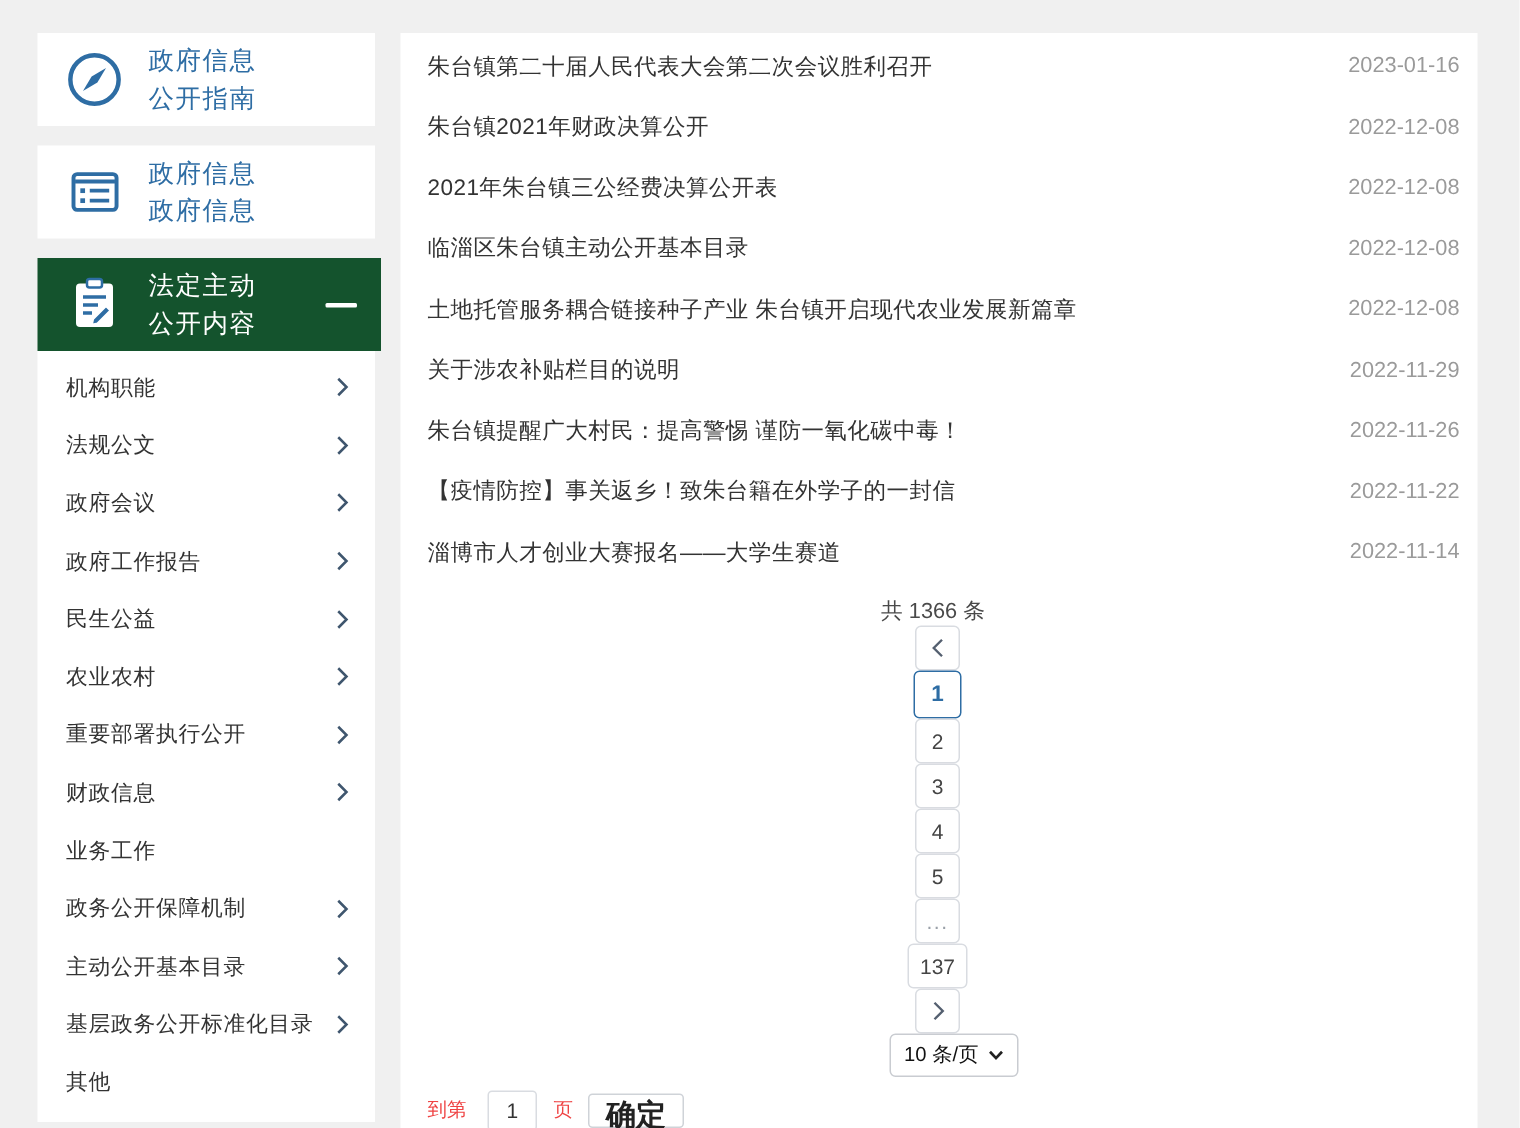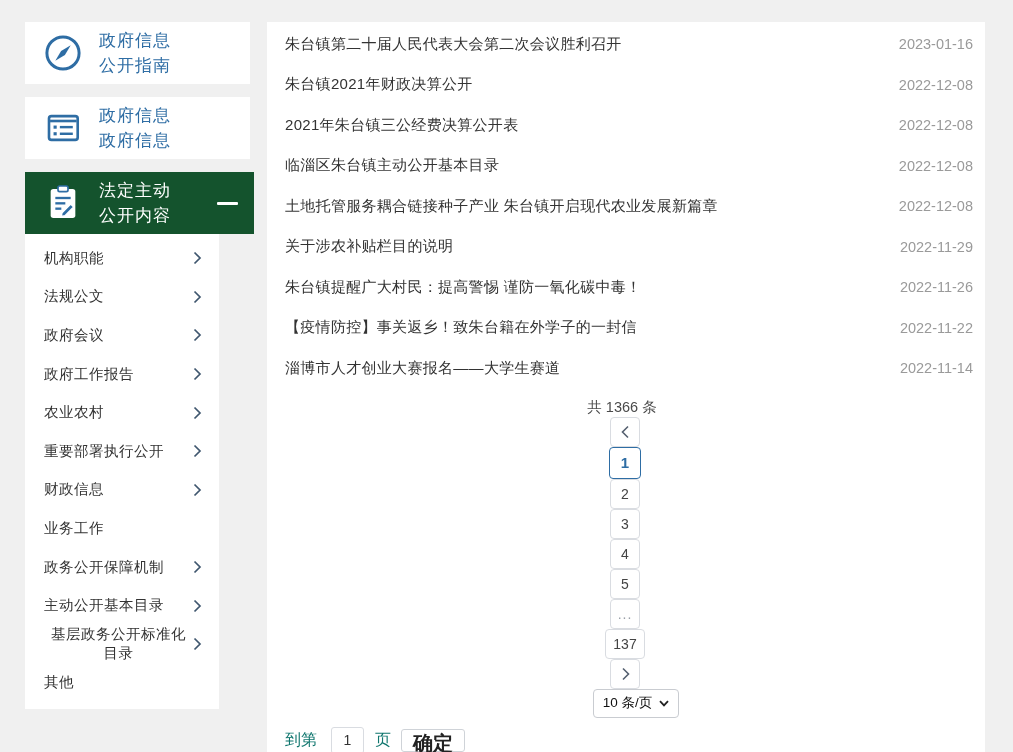--- a/index.html
+++ b/index.html
@@ -16,21 +16,21 @@
     background:#fff; height:62px; display:flex; align-items:center;
     padding-left:16px; margin-bottom:13px; cursor:pointer;
   }
   .side-card .icon-wrap { width:44px; height:44px; display:flex; align-items:center; justify-content:center; flex:none; }
   .side-card .card-label { color:#2e6da4; font-size:17px; line-height:25px; margin-left:14px; letter-spacing:1px; }
   .side-card.active {
     background:#14532d; width:229px; position:relative; margin-bottom:0;
   }
   .side-card.active .card-label { color:#fff; }
   .minus-bar { position:absolute; right:16px; top:50%; margin-top:-1px; width:21px; height:3px; background:#fff; border-radius:1px; }
-  .sub-list { background:#fff; width:194px; padding:5px 0 7px 0; }
+  .sub-list { background:#fff; width:225px; padding:5px 0 7px 0; }
   .sub-item {
     height:38.6px; display:flex; align-items:center; justify-content:space-between;
     padding:0 17px 0 19px; cursor:pointer;
   }
   .sub-item .sub-label { color:#333; font-size:14.5px; letter-spacing:0.5px; }
   .sub-item .arrow { display:flex; align-items:center; }
   
   .main-card {
     position:absolute; left:267px; top:22px; width:718px; min-height:483px;
     background:#fff; padding:2px 12px 18px 18px;
@@ -54,21 +54,21 @@
     min-width:32px; height:32px; font-size:15px;
   }
   .pg-btn.dots { color:#9aa0a8; letter-spacing:1px; }
   .page-size-select {
     margin-left:14px; height:29px; border:1px solid #c9ccd1; border-radius:4px;
     display:flex; align-items:center; padding:0 9px; font-size:13.5px; color:#111;
     background:#fff; cursor:pointer;
   }
   .page-size-select .caret { margin-left:7px; display:flex; align-items:center; }
   .goto-row { display:flex; align-items:center; margin-top:9px; }
-  .goto-text { color:#0f766e; font-size:16px; }
+  .goto-text { color:#ef4444; font-size:13px; }
   .goto-input {
     width:33px; height:27px; border:1px solid #d9dce1; border-radius:3px;
     text-align:center; font-size:14px; color:#333; margin:0 11px 0 14px;
     font-family:"Liberation Sans","DejaVu Sans",sans-serif;
   }
   .confirm-btn {
     margin-left:10px; height:23px; padding:0 11px; border:1px solid #cfd3d8; border-radius:3px;
     background:#fff; font-size:20px; color:#222; font-weight:bold; cursor:pointer;
     font-family:"Liberation Sans","DejaVu Sans",sans-serif;
   }
@@ -147,20 +147,28 @@
     <div class="sub-item">
       <span class="sub-label">政府会议</span>
       <span class="arrow">
           <svg width="9" height="14" viewBox="0 0 9 14">
             <polyline points="1.5,1.5 7,7 1.5,12.5" fill="none" stroke="#3f566e" stroke-width="1.7"></polyline>
           </svg>
         </span>
     </div>
     <div class="sub-item">
       <span class="sub-label">政府工作报告</span>
+      <span class="arrow">
+          <svg width="9" height="14" viewBox="0 0 9 14">
+            <polyline points="1.5,1.5 7,7 1.5,12.5" fill="none" stroke="#3f566e" stroke-width="1.7"></polyline>
+          </svg>
+        </span>
+    </div>
+    <div class="sub-item">
+      <span class="sub-label">民生公益</span>
       <span class="arrow">
           <svg width="9" height="14" viewBox="0 0 9 14">
             <polyline points="1.5,1.5 7,7 1.5,12.5" fill="none" stroke="#3f566e" stroke-width="1.7"></polyline>
           </svg>
         </span>
     </div>
     <div class="sub-item">
       <span class="sub-label">农业农村</span>
       <span class="arrow">
           <svg width="9" height="14" viewBox="0 0 9 14">

